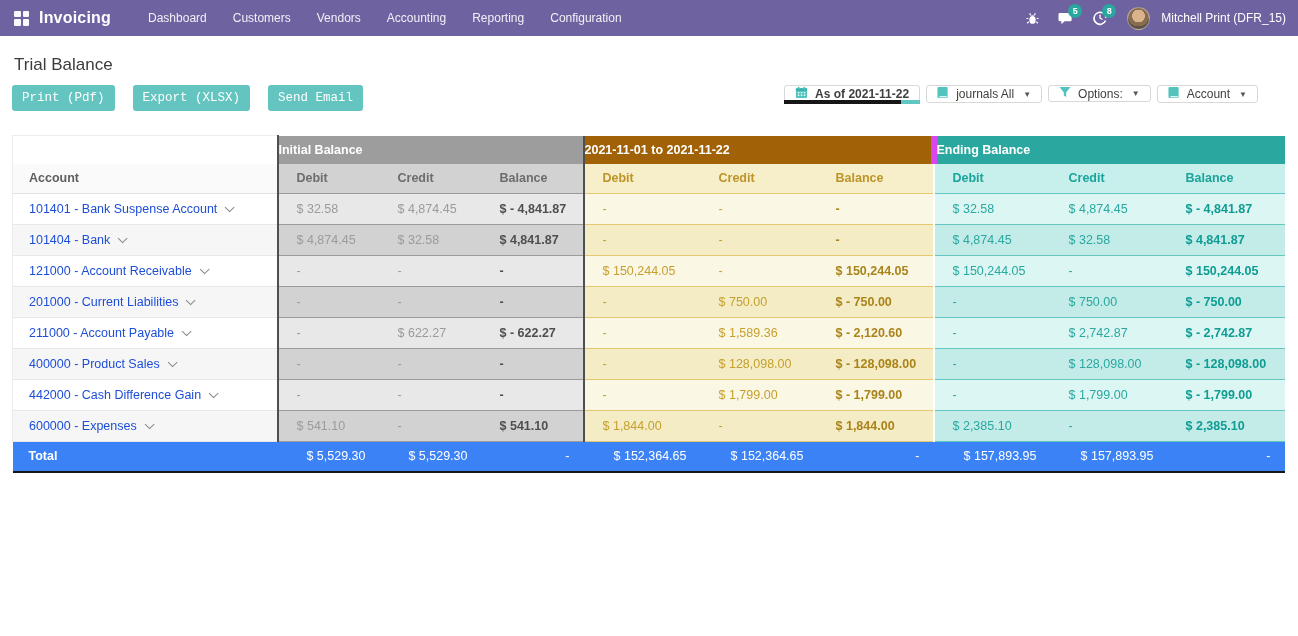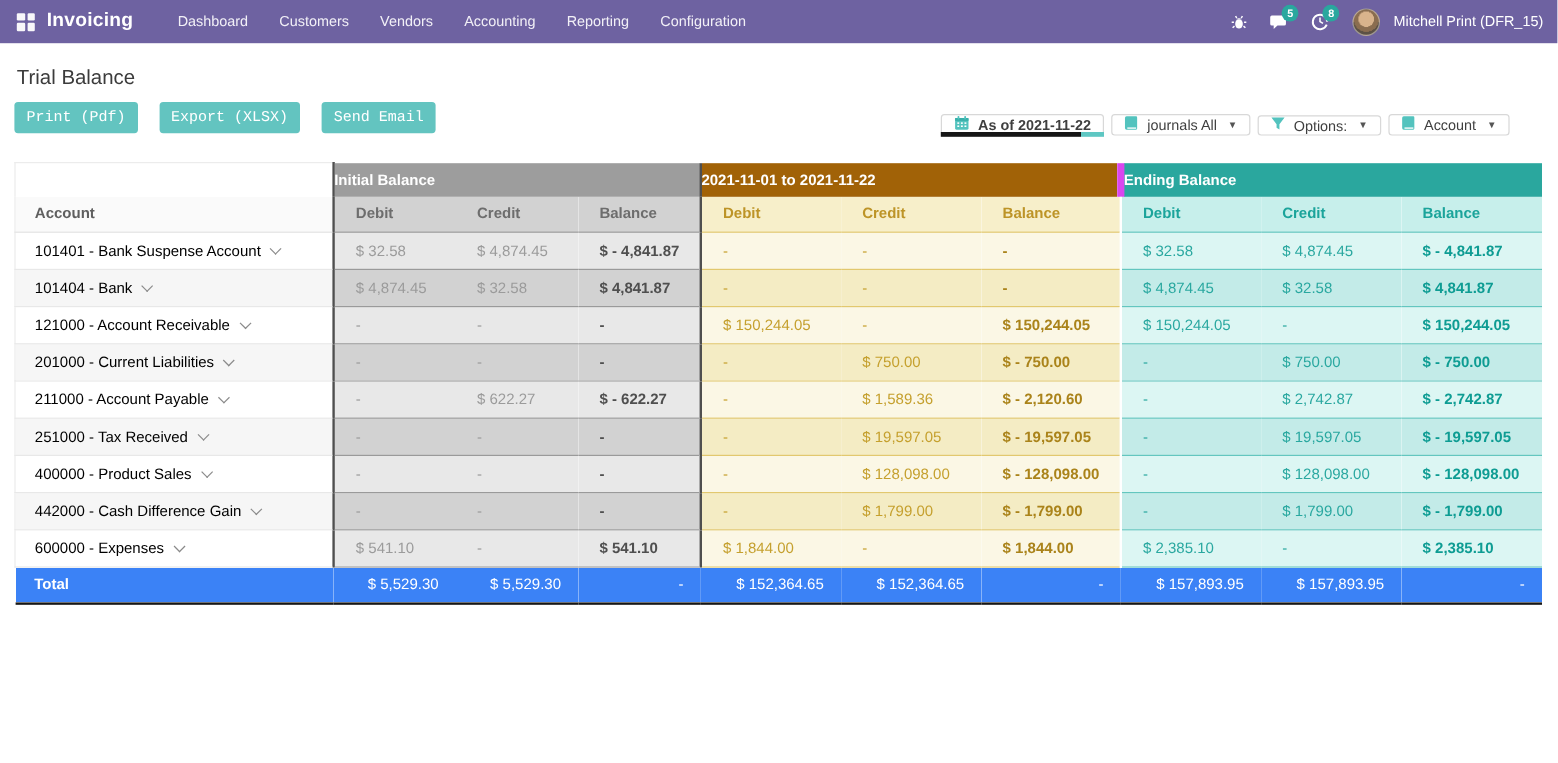--- a/index.html
+++ b/index.html
@@ -27,21 +27,21 @@
   .username{font-size:12px;color:#fff;cursor:pointer;}
 
   
   .content{padding:10px 14px 0 12px;}
   .page-title{font-size:17px;color:#3c3c3c;font-weight:400;margin:9px 0 10px 2px;}
   .action-row{display:flex;align-items:flex-start;}
   .btn-group{display:flex;gap:18px;font-family:Liberation Mono, monospace;}
   .btn-teal{background:#63c4c0;color:#fff;border:none;border-radius:3px;font-size:12.5px;
     padding:6px 10px;cursor:pointer;font-family:inherit;}
 
-  .filters{display:flex;align-items:flex-end;gap:6px;margin-left:421px;height:28px;}
+  .filters{display:flex;align-items:flex-start;gap:6px;margin-left:421px;height:28px;}
   .fctl{position:relative;display:flex;align-items:center;gap:7px;background:#fff;
     border:1px solid #d8d8d8;border-radius:3px;padding:0 10px;font-size:12px;
     color:#3f3f3f;cursor:pointer;white-space:nowrap;}
   .fctl svg{flex:0 0 auto;}
   .fctl .caret{font-size:8px;color:#555;margin-left:2px;}
   .fctl-date{font-weight:700;border-radius:3px 3px 0 0;}
   .fctl-date::after{content:"";position:absolute;left:-1px;right:-1px;bottom:-2px;height:4px;
     background:linear-gradient(to right,#161616 0 86%,#5ec7c3 86% 100%);}
 
   
@@ -61,21 +61,21 @@
     border:1px solid #ececec;border-top:none;border-bottom:1px solid #e3e3e3;padding-left:16px;}
   .sh0{background:#d2d2d2;color:#6d6d6d;border-bottom:1px solid #9a9a9a;}
   .sh0.first{border-left:2px solid #4f4f4f;}
   .sh0.last{border-right:2px solid #4f4f4f;}
   .sh1{background:#f7efca;color:#bd9427;border-bottom:1px solid #e2c86e;}
   .sh1.last{border-right:2px solid #fff;}
   .sh2{background:#c7efeb;color:#1ba49b;border-bottom:1px solid #63c6bf;}
   .sh2.first{border-left:2px solid #2aa79e;}
 
   tbody td{height:31px;}
-  td.acct{color:#000000;border:1px solid #ececec;border-top:none;
+  td.acct{color:#1d4ed8;border:1px solid #ececec;border-top:none;
     border-bottom:1px solid #e8e8e8;padding-left:16px;cursor:pointer;}
   tbody tr:nth-child(odd) td.acct{background:#fff;}
   tbody tr:nth-child(even) td.acct{background:#f6f6f6;}
   .chev{display:inline-block;width:6px;height:6px;border-right:1.5px solid #8a8a8a;
     border-bottom:1.5px solid #8a8a8a;transform:rotate(45deg) translateY(-3px);margin-left:7px;}
 
   td.g0{color:#9b9b9b;border-bottom:1px solid #9a9a9a;}
   tbody tr:nth-child(odd) td.g0{background:#e8e8e8;}
   tbody tr:nth-child(even) td.g0{background:#d2d2d2;}
   td.g0.first{border-left:2px solid #4f4f4f;}
@@ -294,32 +294,20 @@
             <td class="g0">$ 622.27</td>
             <td class="g0 last bal">$ - 622.27</td>
             <td class="g1 first">-</td>
             <td class="g1">$ 1,589.36</td>
             <td class="g1 last bal">$ - 2,120.60</td>
             <td class="g2 first">-</td>
             <td class="g2">$ 2,742.87</td>
             <td class="g2 last bal">$ - 2,742.87</td>
           </tr>
           <tr>
-            <td class="acct"><span>251000 - Tax Received</span><span class="chev"></span></td>
-            <td class="g0 first">-</td>
-            <td class="g0">-</td>
-            <td class="g0 last bal">-</td>
-            <td class="g1 first">-</td>
-            <td class="g1">$ 19,597.05</td>
-            <td class="g1 last bal">$ - 19,597.05</td>
-            <td class="g2 first">-</td>
-            <td class="g2">$ 19,597.05</td>
-            <td class="g2 last bal">$ - 19,597.05</td>
-          </tr>
-          <tr>
             <td class="acct"><span>400000 - Product Sales</span><span class="chev"></span></td>
             <td class="g0 first">-</td>
             <td class="g0">-</td>
             <td class="g0 last bal">-</td>
             <td class="g1 first">-</td>
             <td class="g1">$ 128,098.00</td>
             <td class="g1 last bal">$ - 128,098.00</td>
             <td class="g2 first">-</td>
             <td class="g2">$ 128,098.00</td>
             <td class="g2 last bal">$ - 128,098.00</td>

